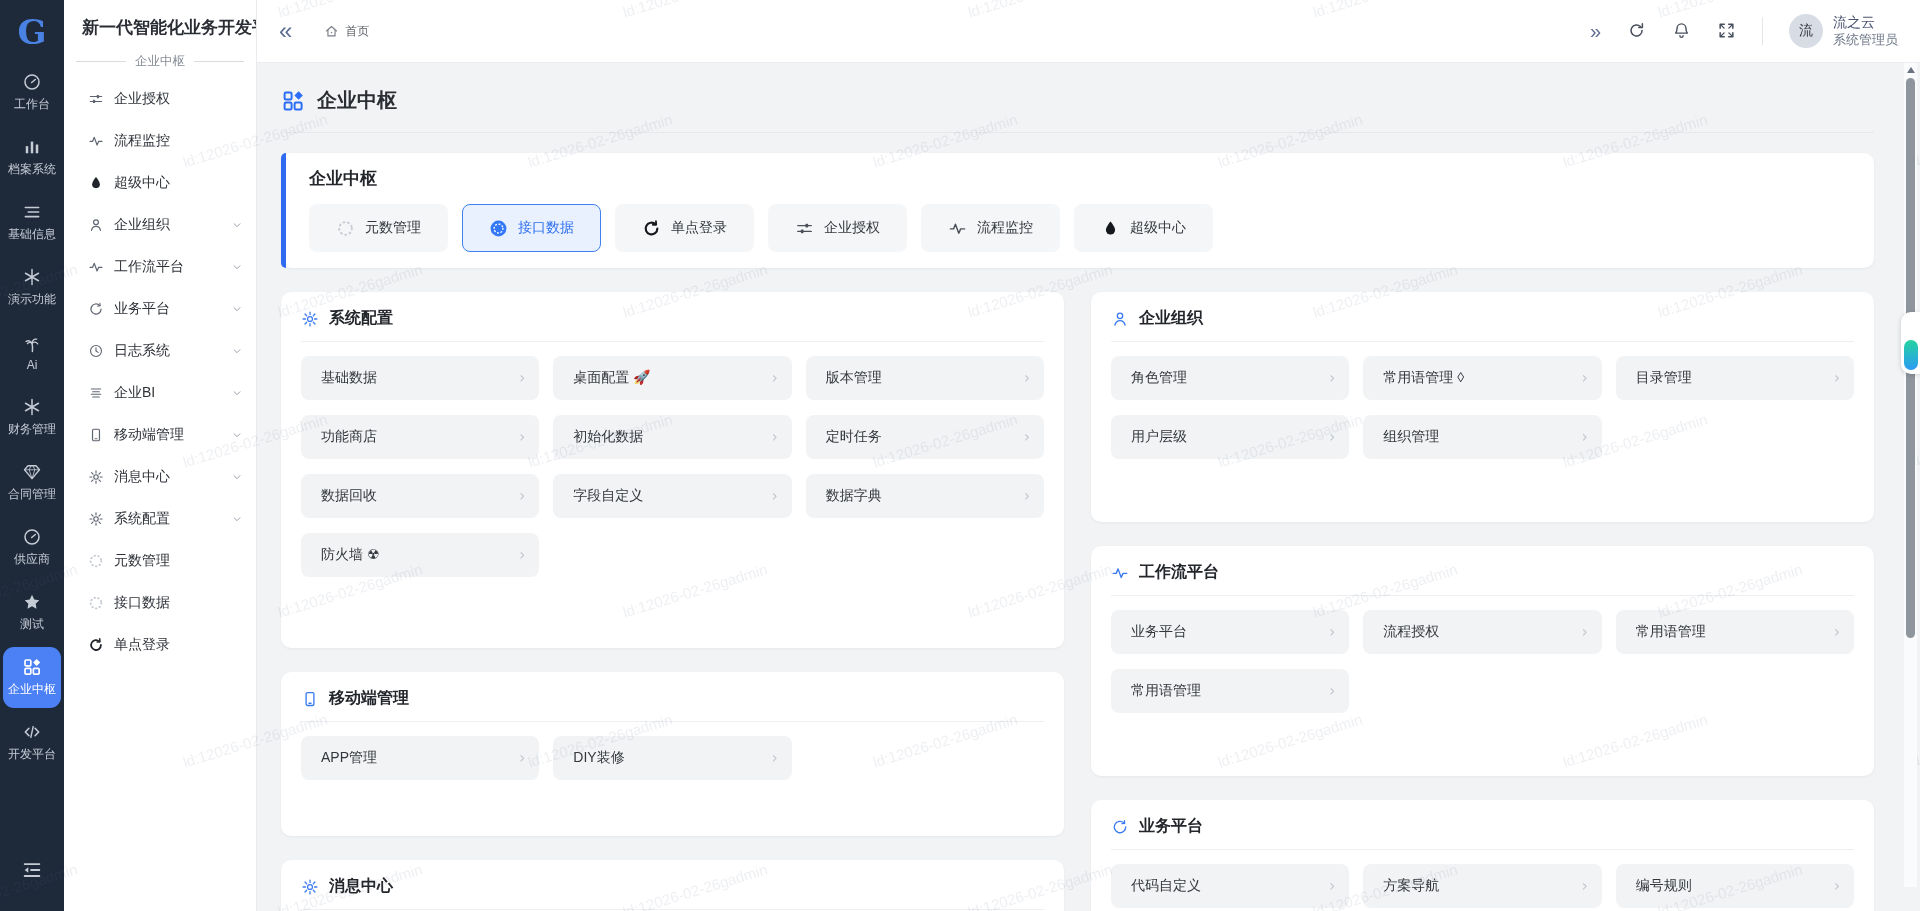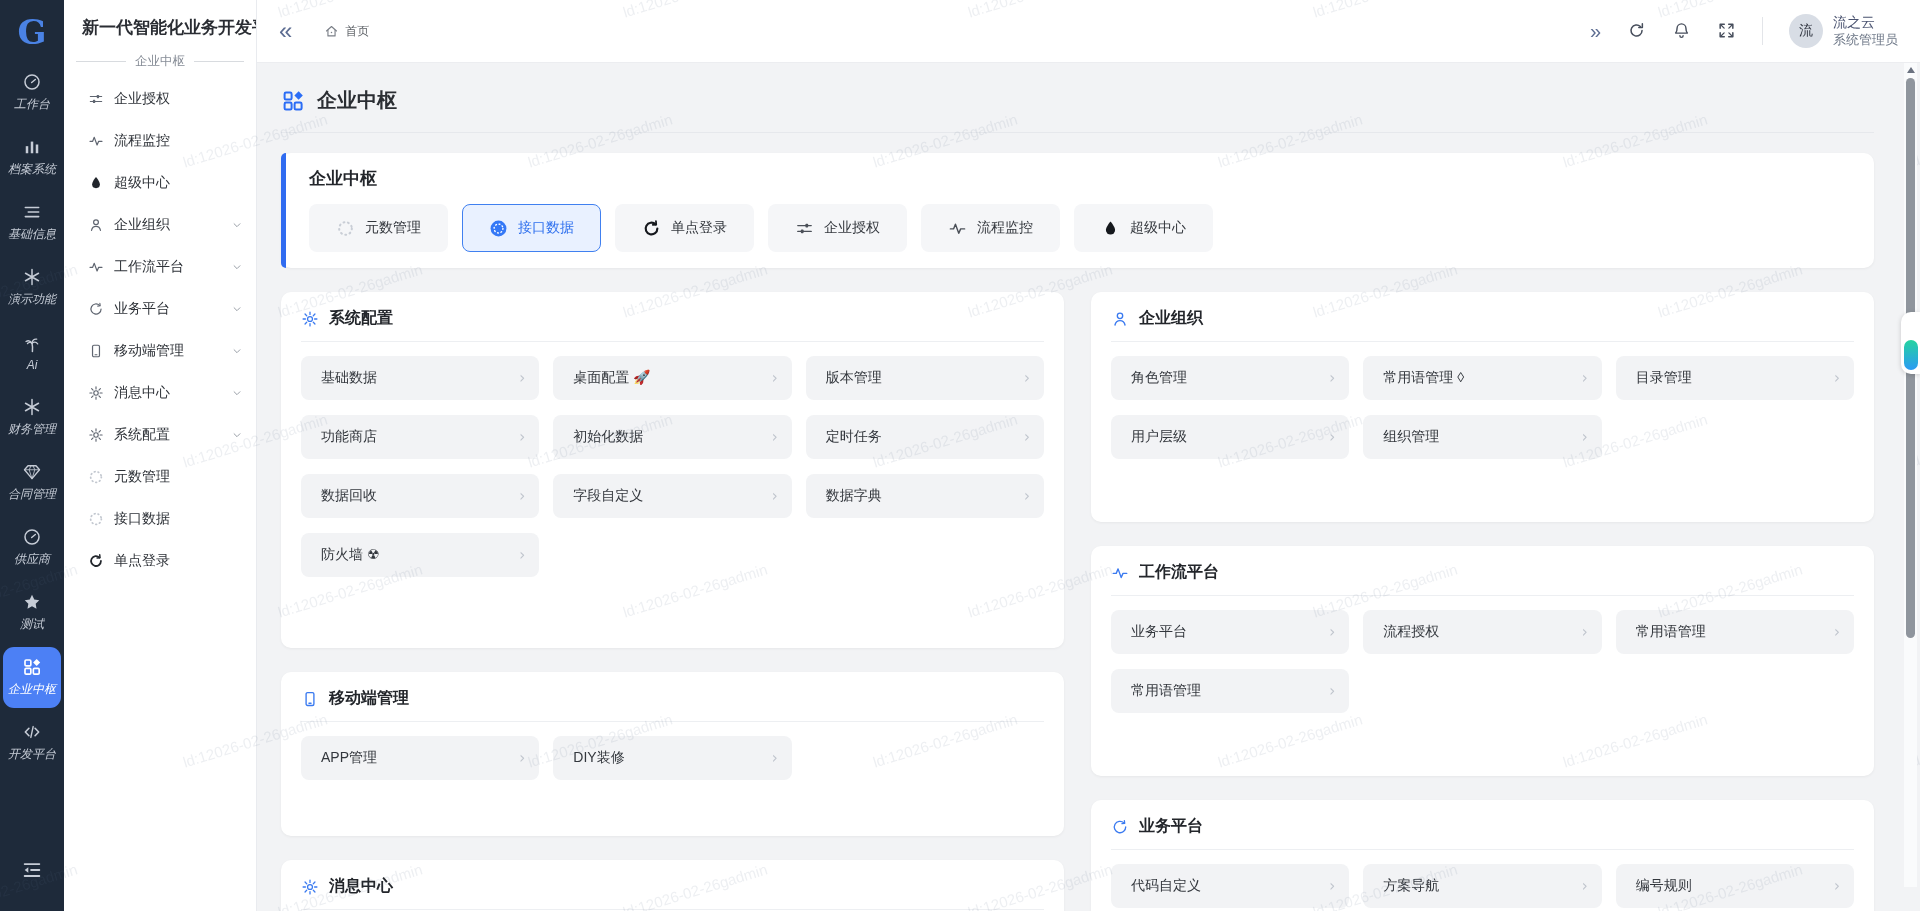--- a/index.html
+++ b/index.html
@@ -6,21 +6,21 @@
   body{width:1920px;height:911px;overflow:hidden;background:#f2f3f5;
        font-family:"Liberation Sans","DejaVu Sans",sans-serif;color:#33373d;position:relative;}
   .app{display:flex;height:911px;width:1920px;}
 
   
   .rail{width:64px;background:#1e2a3a;flex-shrink:0;display:flex;flex-direction:column;align-items:center;z-index:5;}
   .rail-logo{width:40px;height:40px;margin:12px 0 8px;display:flex;align-items:center;justify-content:center;
              color:#4a82e4;font-size:34px;font-weight:bold;font-family:"DejaVu Serif",serif;cursor:pointer;}
   .rail-items{display:flex;flex-direction:column;align-items:center;width:100%;}
   .rail-item{width:58px;height:61px;margin:2px 0;border-radius:11px;display:flex;flex-direction:column;
-             align-items:center;justify-content:center;color:#c6ccd6;cursor:pointer;font-style:italic;}
+             align-items:center;justify-content:center;color:#c6ccd6;cursor:pointer;}
   .rail-item .icon{width:20px;height:20px;}
   .rail-item .lbl{font-size:12px;margin-top:4px;white-space:nowrap;}
   .rail-item.active{background:#4c80f5;color:#fff;}
   .rail-collapse{margin-top:auto;margin-bottom:30px;color:#c6ccd6;width:22px;height:22px;cursor:pointer;}
 
   
   .submenu{width:192px;background:#fff;border-right:1px solid #e9ebef;flex-shrink:0;display:flex;flex-direction:column;z-index:4;}
   .submenu-title{font-size:17px;font-weight:600;color:#2a2d33;padding:16px 0 10px 18px;white-space:nowrap;overflow:hidden;}
   .submenu-section{display:flex;align-items:center;gap:9px;padding:0 12px;margin:4px 0 8px;color:#868c96;font-size:12.5px;}
   .submenu-section .line{flex:1;height:1px;background:#d8dbdf;}
@@ -282,20 +282,47 @@
           </span>
         </div>
         <div class="menu-item" data-name="menu-item-business-platform">
           <span class="mi-icon" data-name="orbit-icon">
             <svg viewBox="0 0 24 24">
               <path d="M19.6 12a7.6 7.6 0 1 1-2.4-5.5" fill="none" stroke="currentColor" stroke-linecap="round" stroke-linejoin="round" stroke-width="1.8"></path>
               <path d="M17.8 3.4l.5 3.7-3.7.5" fill="none" stroke="currentColor" stroke-linecap="round" stroke-linejoin="round" stroke-width="1.7"></path>
             </svg>
           </span>
           <span data-name="menu-item-label">业务平台</span>
+          <span class="arrow" data-name="chevron-down-icon">
+            <svg viewBox="0 0 24 24">
+              <path d="M5 9l7 7 7-7" fill="none" stroke="currentColor" stroke-linecap="round" stroke-linejoin="round" stroke-width="2.4"></path>
+            </svg>
+          </span>
+        </div>
+        <div class="menu-item" data-name="menu-item-log-system">
+          <span class="mi-icon" data-name="clock-icon">
+            <svg viewBox="0 0 24 24">
+              <circle cx="12" cy="12" r="8.2" fill="none" stroke="currentColor" stroke-linecap="round" stroke-linejoin="round" stroke-width="1.7"></circle>
+              <path d="M12 7.4V12l3.2 2.1" fill="none" stroke="currentColor" stroke-linecap="round" stroke-linejoin="round" stroke-width="1.7"></path>
+            </svg>
+          </span>
+          <span data-name="menu-item-label">日志系统</span>
+          <span class="arrow" data-name="chevron-down-icon">
+            <svg viewBox="0 0 24 24">
+              <path d="M5 9l7 7 7-7" fill="none" stroke="currentColor" stroke-linecap="round" stroke-linejoin="round" stroke-width="2.4"></path>
+            </svg>
+          </span>
+        </div>
+        <div class="menu-item" data-name="menu-item-enterprise-bi">
+          <span class="mi-icon" data-name="bi-lines-icon">
+            <svg viewBox="0 0 24 24">
+              <path d="M5 6h14M7 10h10M5 14h14M7 18h10" fill="none" stroke="currentColor" stroke-linecap="round" stroke-linejoin="round" stroke-width="1.6"></path>
+            </svg>
+          </span>
+          <span data-name="menu-item-label">企业BI</span>
           <span class="arrow" data-name="chevron-down-icon">
             <svg viewBox="0 0 24 24">
               <path d="M5 9l7 7 7-7" fill="none" stroke="currentColor" stroke-linecap="round" stroke-linejoin="round" stroke-width="2.4"></path>
             </svg>
           </span>
         </div>
         <div class="menu-item" data-name="menu-item-mobile-management">
           <span class="mi-icon" data-name="phone-icon">
             <svg viewBox="0 0 24 24">
               <rect x="6.8" y="3.4" width="10.4" height="17.2" rx="2" fill="none" stroke="currentColor" stroke-linecap="round" stroke-linejoin="round" stroke-width="1.8"></rect>

